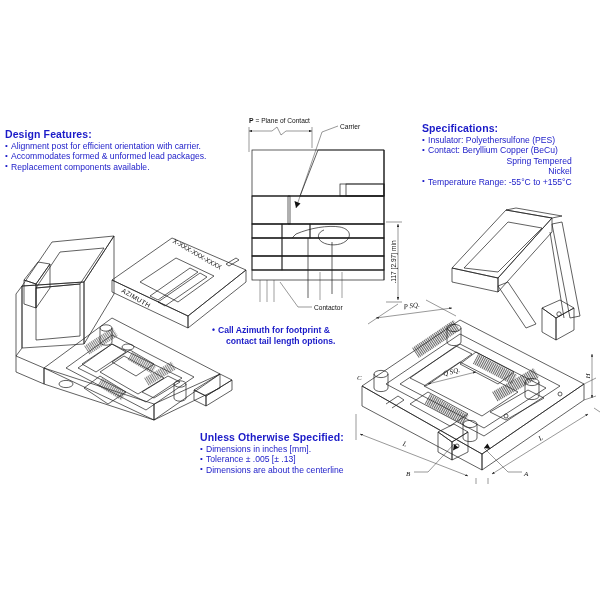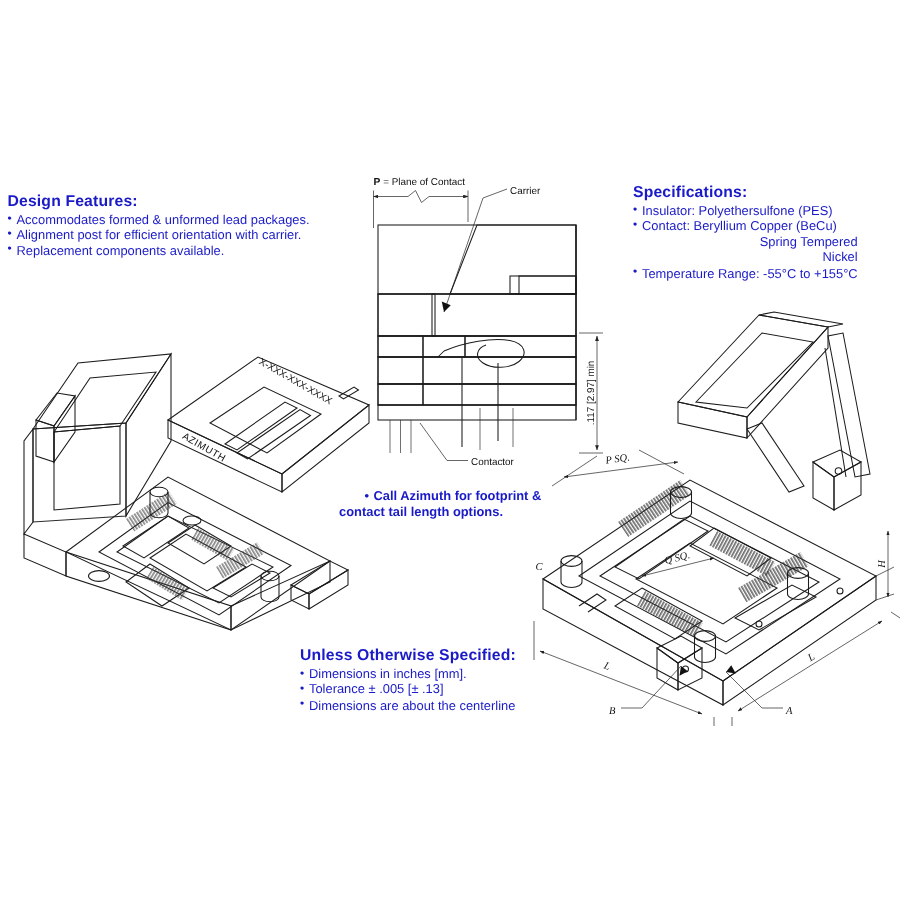--- a/index.html
+++ b/index.html
@@ -18,21 +18,21 @@
   .txtblk li:before{content:"\2022";position:absolute;left:0;top:-0.5px;font-size:8px;}
   .txtblk li.cont:before{content:"";}
   .txtblk li.cont{padding-left:10px;text-align:right;}
 
   #designFeatures{left:5px;top:128px;}
   #specs{left:422px;top:122px;}
   #unless{left:200px;top:431px;}
 
   #callout{position:absolute;left:212px;top:325px;color:#1a1ac8;font-weight:bold;
            font-size:8.6px;line-height:11px;}
-  #callout .l1{position:relative;padding-left:6px;margin-left:31px;}
+  #callout .l1{position:relative;padding-left:6px;}
   #callout .l1:before{content:"\2022";position:absolute;left:0;top:-0.5px;}
   #callout .l2{padding-left:14px;}
 
   
   .draw{position:absolute;}
   svg{display:block;overflow:visible;}
   .ln{stroke:#1c1c1c;fill:none;stroke-width:.7;}
   .ln-t{stroke:#2a2a2a;fill:none;stroke-width:.45;}
   .dim{stroke:#333;fill:none;stroke-width:.5;}
   .hatch{stroke:#7a7a7a;stroke-width:.35;}
@@ -41,22 +41,22 @@
   .lbl-i{font-family:"Liberation Serif",serif;font-size:7px;fill:#111;font-style:italic;}
 </style>
 </head>
 <body>
 
 <div id="sheet">
 
   <div class="txtblk" id="designFeatures">
     <div class="hd">Design  Features:</div>
     <ul>
+      <li>Alignment post for efficient orientation with carrier.</li>
       <li>Accommodates formed &amp; unformed lead packages.</li>
-      <li>Alignment post for efficient orientation with carrier.</li>
       <li>Replacement components available.</li>
     </ul>
   </div>
 
   <div class="txtblk" id="specs">
     <div class="hd">Specifications:</div>
     <ul>
       <li>Insulator: Polyethersulfone (PES)</li>
       <li>Contact: Beryllium Copper (BeCu)</li>
       <li class="cont">Spring Tempered</li>

